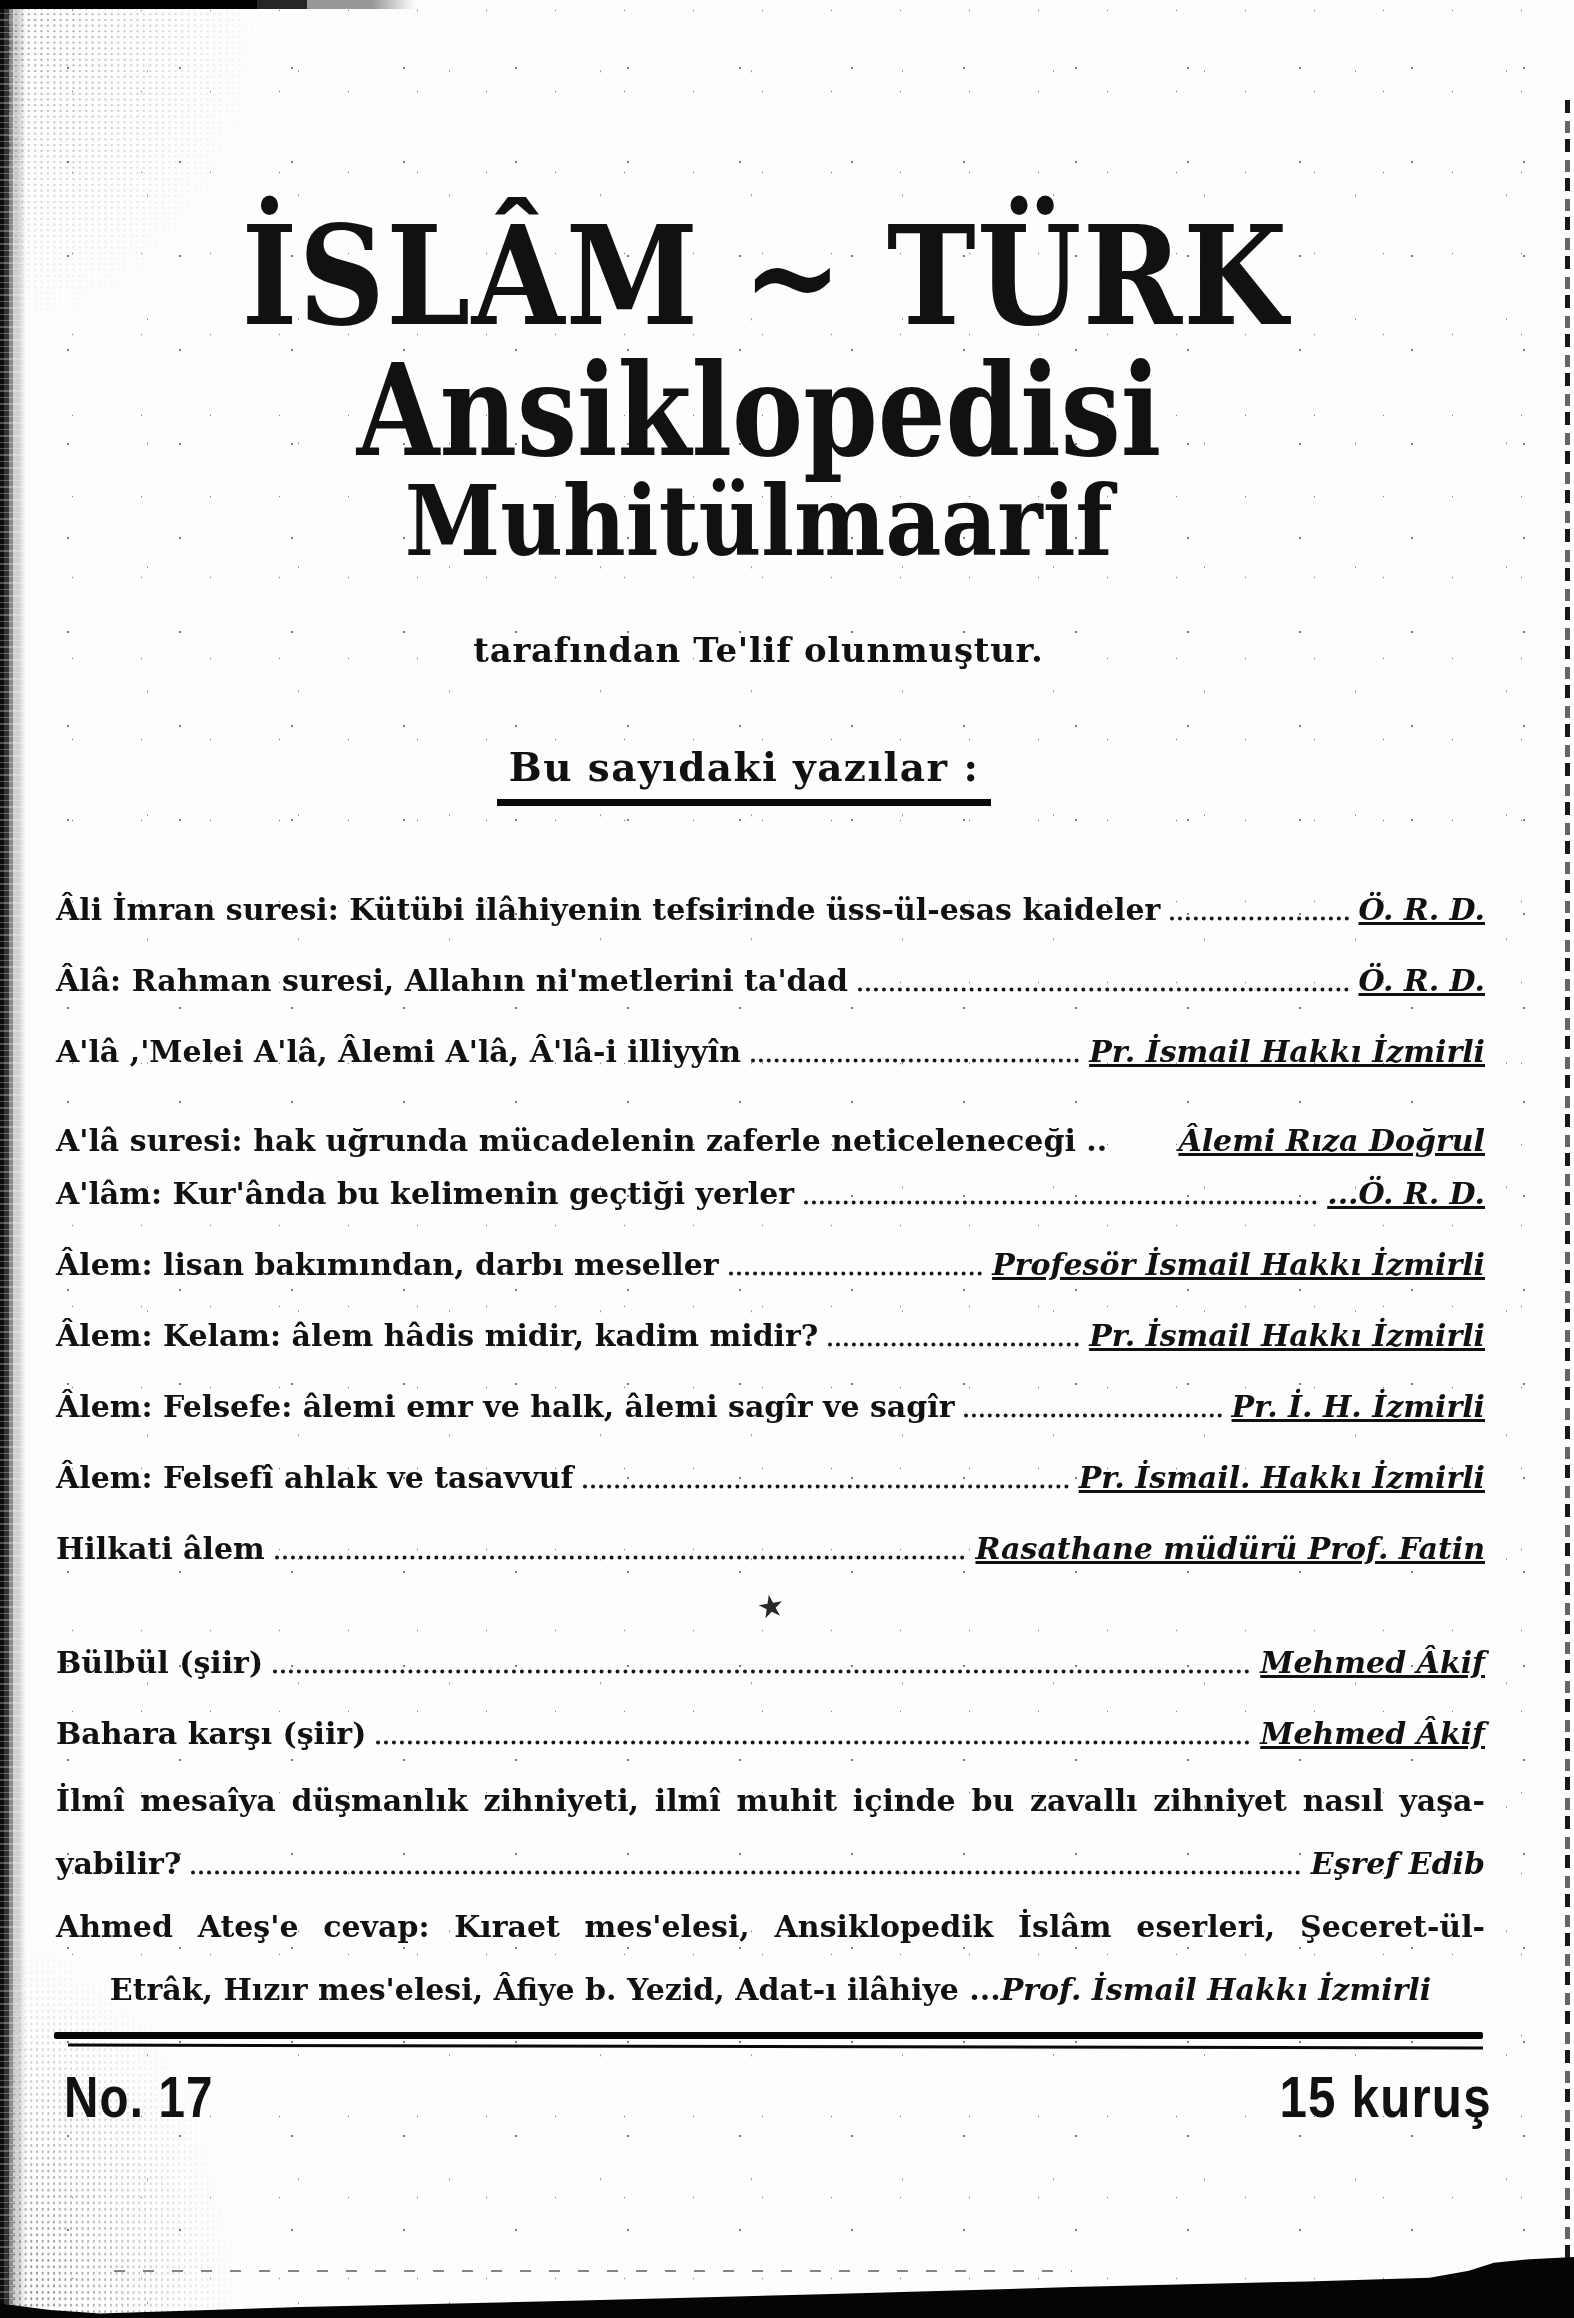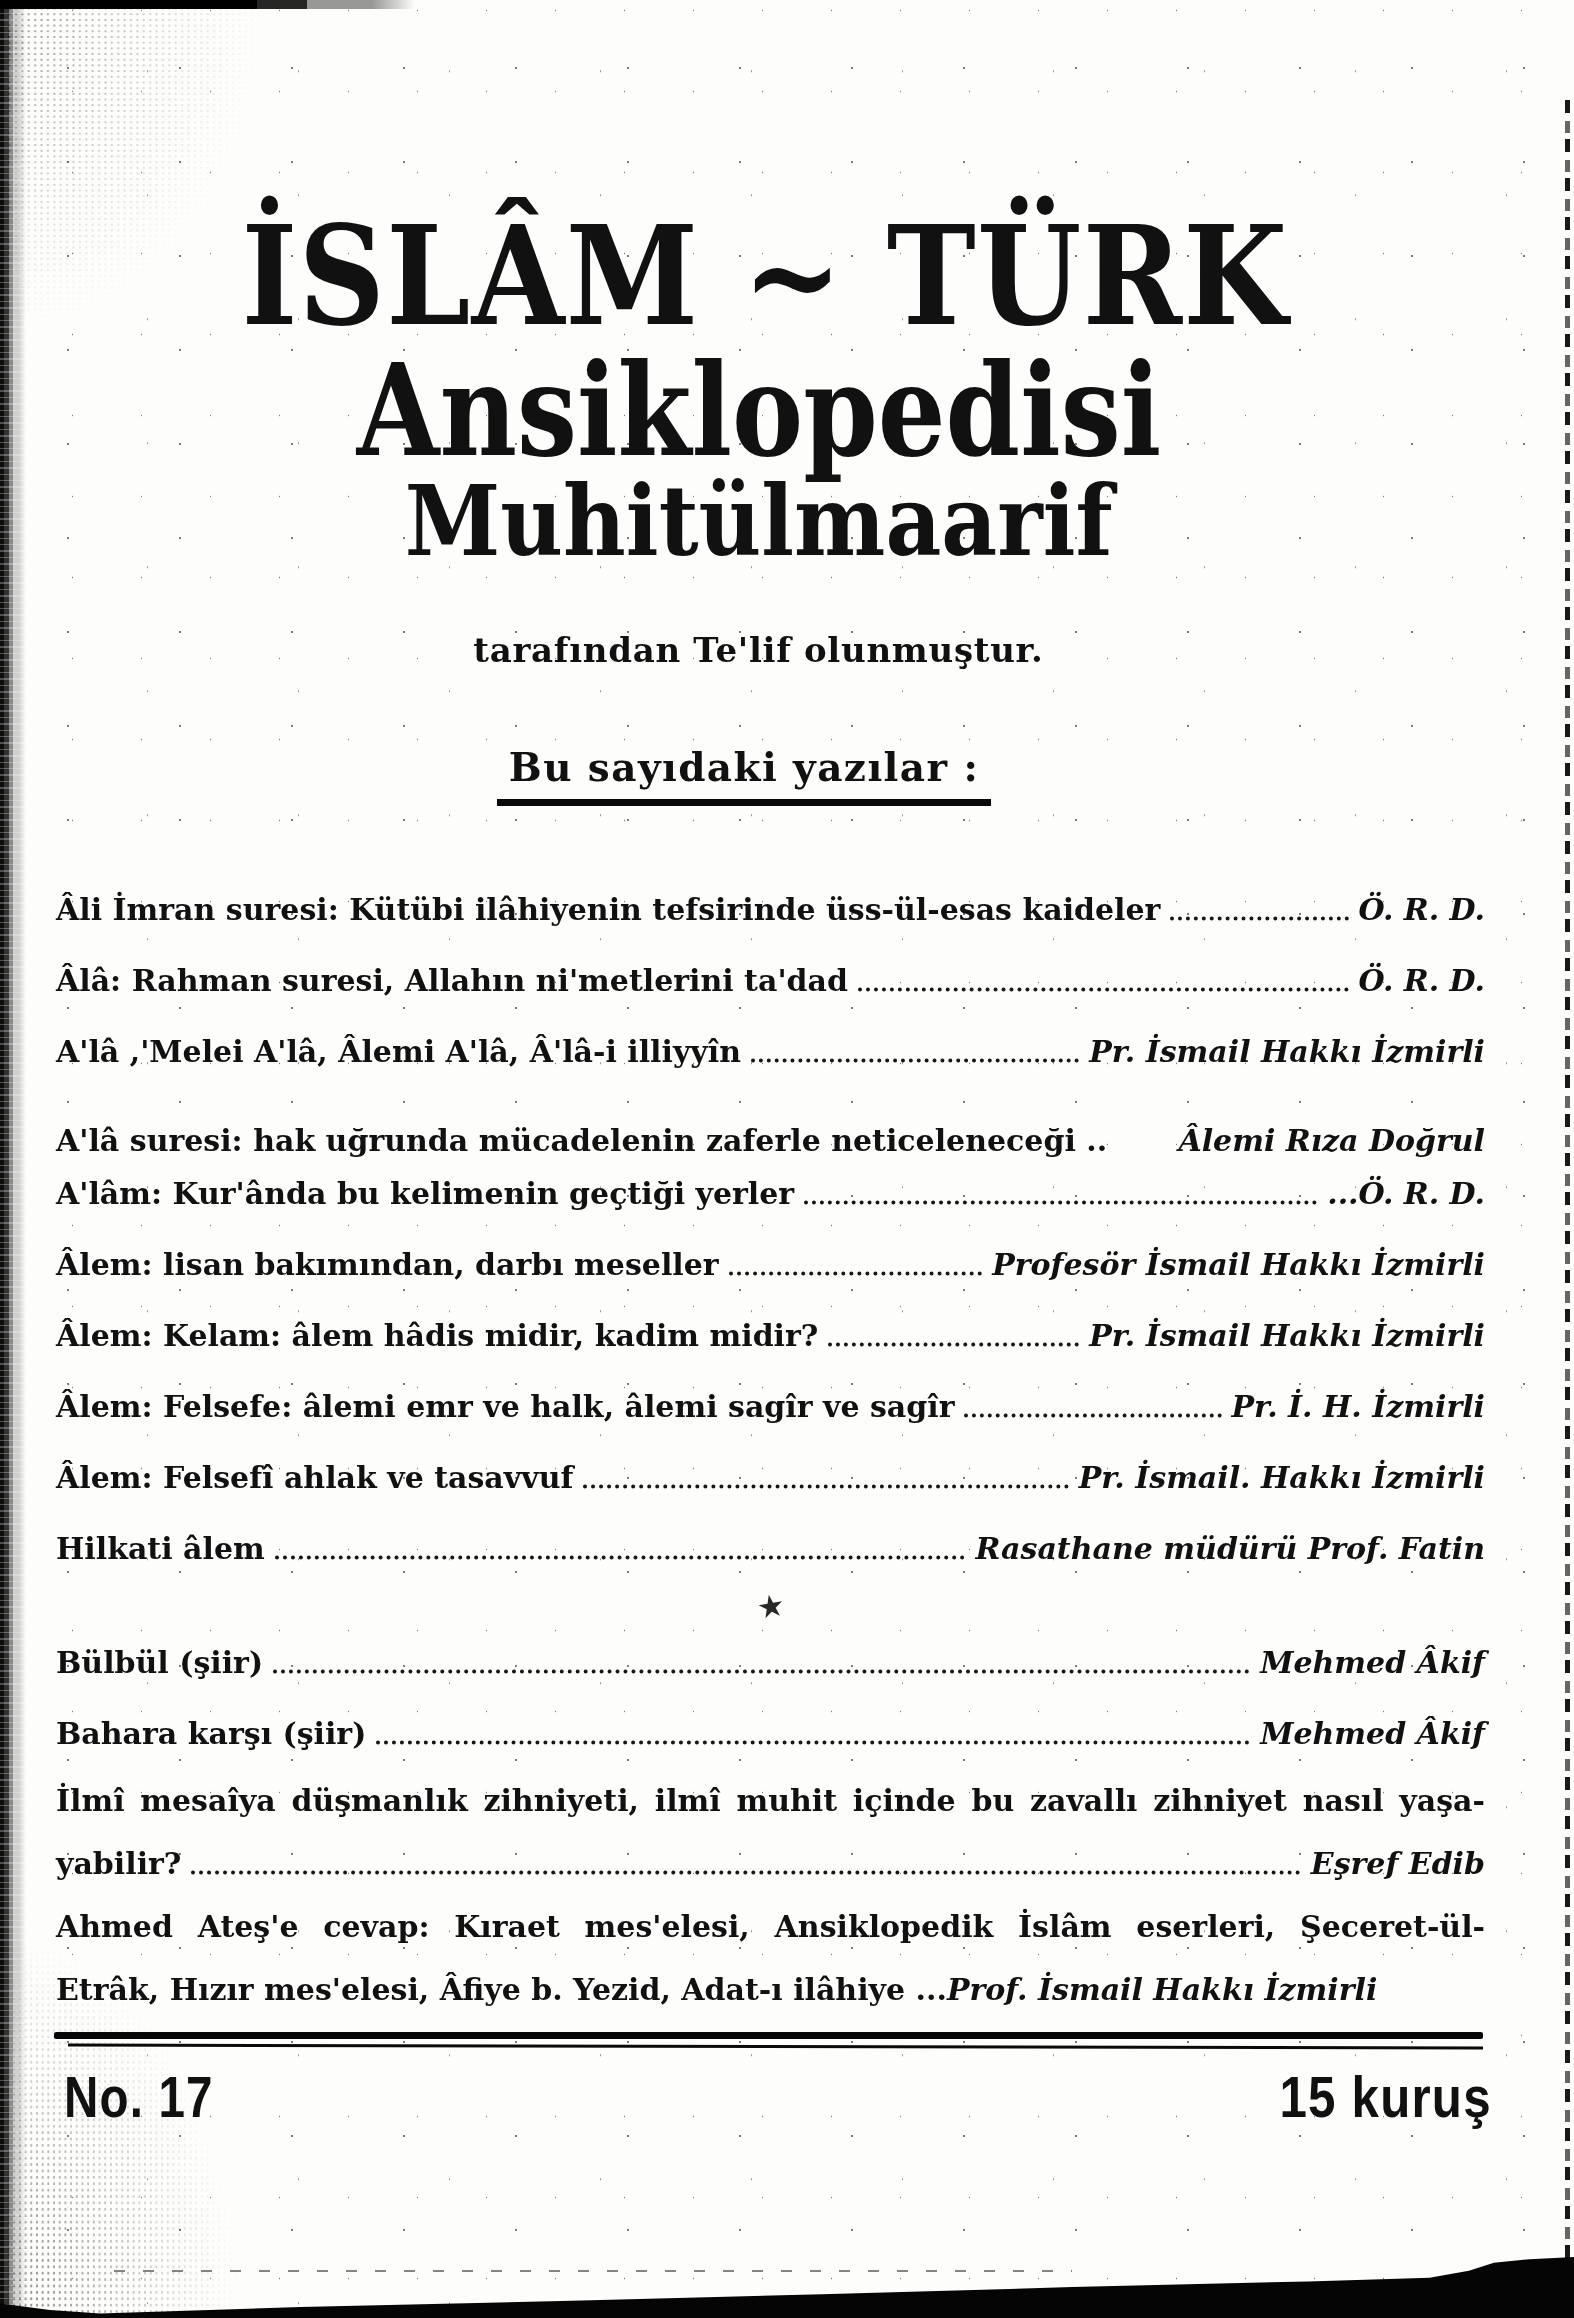--- a/index.html
+++ b/index.html
@@ -71,30 +71,30 @@
   .toc-heading{
     display:inline-block; font-size:39px; font-weight:bold; 
     padding:0 11.4px 8.6px; border-bottom:7.1px solid #0a0a0a; letter-spacing:1.4px;
   }
   
   .toc{position:absolute; left:56px; right:89px; top:874px; font-size:30px; font-weight:bold;}
   .row{height:71px; display:flex; align-items:center; white-space:nowrap;}
   .row .t{flex:0 0 auto;}
   .row .leader{flex:1 1 auto; min-width:26px; margin:0 10px;
     border-bottom:4.3px dotted #161616; align-self:center; transform:translateY(8.6px);}
-  .row .a{flex:0 0 auto; font-style:italic;}
+  .row .a{flex:0 0 auto; font-style:italic;text-decoration:underline;}
   .row.no-leader{justify-content:space-between;align-items:flex-end;}
   .star-row{height:43px; display:flex; align-items:center; justify-content:center;}
   .star-row span{font-family:"DejaVu Sans", sans-serif; font-size:31px; display:inline-block; transform:rotate(-10deg); opacity:.9;}
   .para-line1{height:63px; line-height:63px; text-align:justify; text-align-last:justify;}
   .para-line2{height:63px; display:flex; align-items:center; white-space:nowrap;}
   .para-line2 .leader{flex:1 1 auto; min-width:26px; margin:0 10px;
     border-bottom:4.3px dotted #161616; align-self:center; transform:translateY(8.6px);}
   .para-line2 .a{font-style:italic;}
-  .para-line2.no-leader{justify-content:flex-start;}
+  .para-line2.no-leader{justify-content:center;}
   
   .rule-thick{position:absolute; top:2032px; left:54px; right:91px; height:7.1px; background:#060606; border-radius:2.1px;}
   .rule-thin{position:absolute; top:2045px; left:68px; right:91px; height:2.9px; background:#0a0a0a; transform:rotate(.12deg);}
   .footer{position:absolute; top:2068px; left:64px; right:82px; display:flex; justify-content:space-between; align-items:flex-start;
     font-family:"Liberation Sans", sans-serif; font-weight:bold; font-size:58px; line-height:1;}
   .footer .issue{display:inline-block; transform:scaleX(.82); transform-origin:left center; letter-spacing:1.4px;}
   .footer .price{display:inline-block; transform:scaleX(.85); transform-origin:right center; letter-spacing:1.4px;}
 </style>
 </head>
 <body>

